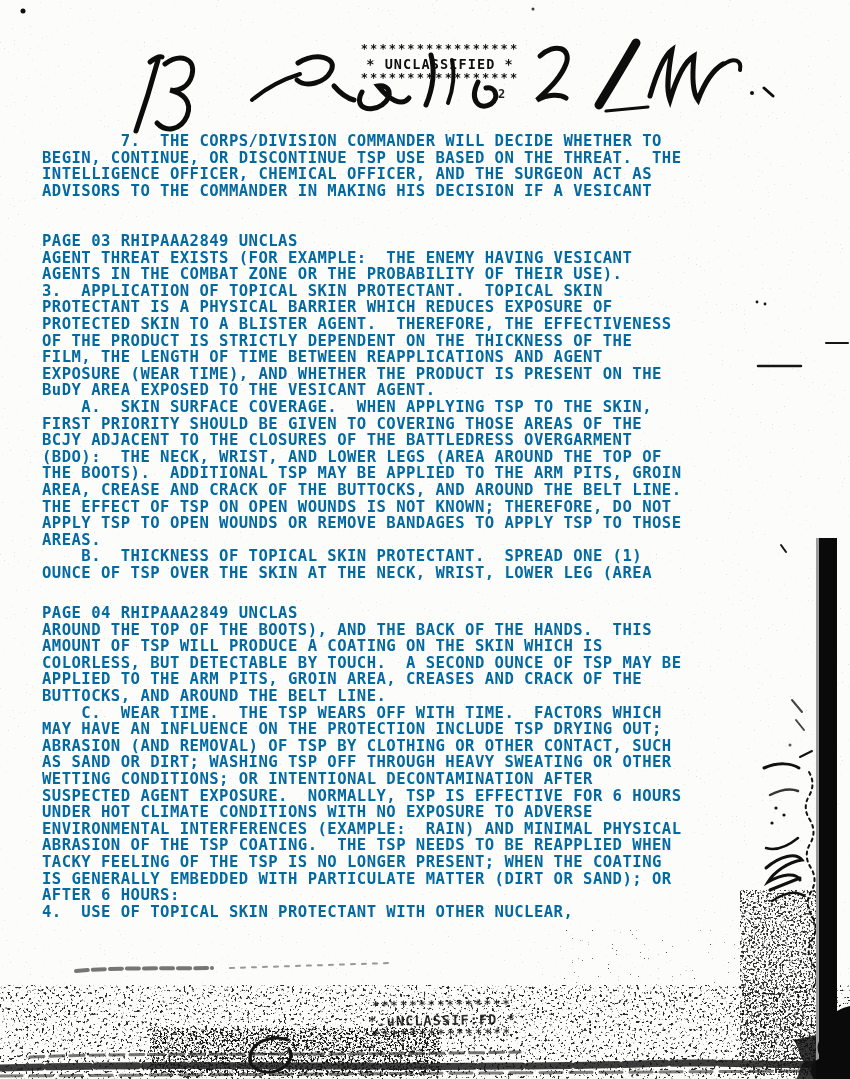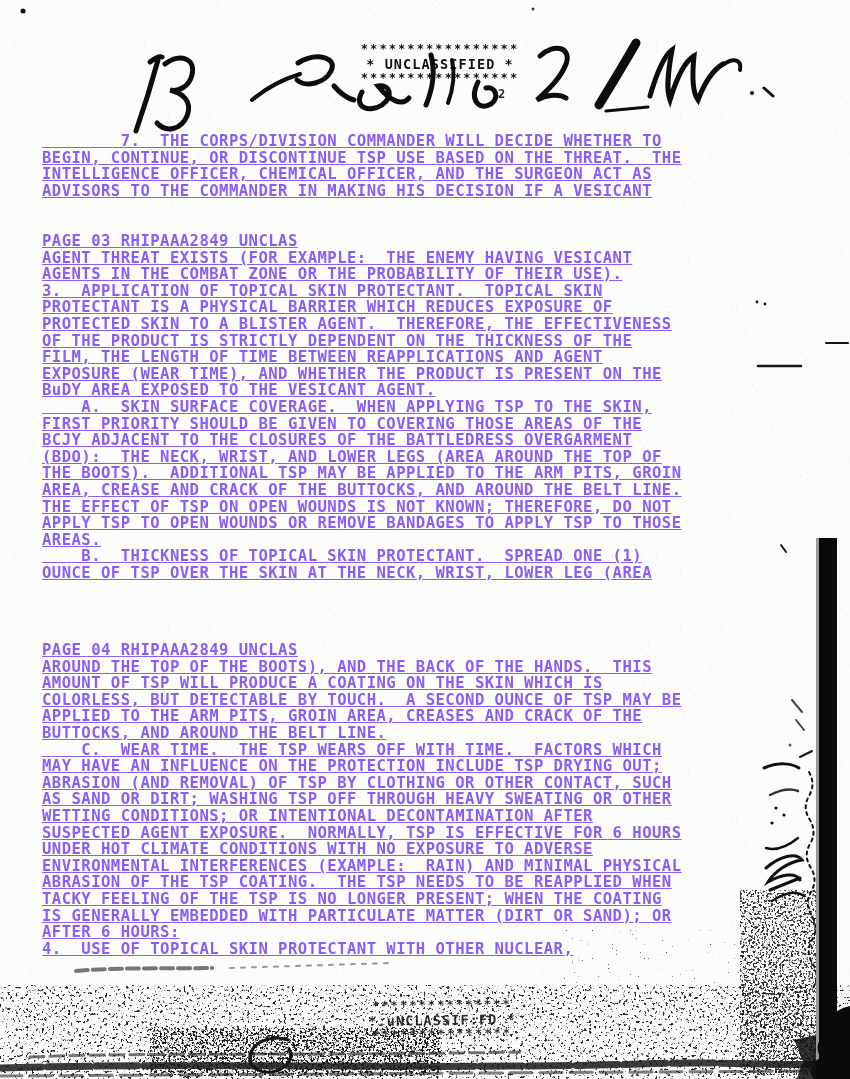--- a/index.html
+++ b/index.html
@@ -4,25 +4,25 @@
 <style>
   html,body{margin:0;padding:0;background:#e8e8e8;}
   .page{
     position:relative;width:850px;height:1079px;background:#fcfcfa;
     overflow:hidden;
   }
   .textblock{
     position:absolute;left:42px;
     font-family:"DejaVu Sans Mono","Liberation Mono",monospace;
     font-size:15.6px;font-weight:bold;line-height:16.6px;
-    letter-spacing:0.45px;color:#8b5cf6;white-space:pre;text-decoration:underline;
+    letter-spacing:0.45px;color:#0369a1;white-space:pre;
   }
   .tb1{top:133px}
   .tb2{top:233px}
-  .tb3{top:642px}
+  .tb3{top:605px}
   .stamp{
     position:absolute;text-align:center;color:#101010;
     font-family:"DejaVu Sans Mono","Liberation Mono",monospace;font-weight:bold;
   }
   .stamp .stars{font-size:12px;letter-spacing:2.1px;line-height:11px;white-space:pre;}
   .stamp .label{font-size:13.5px;letter-spacing:1.1px;line-height:14px;margin:2px 0 2px;white-space:pre;}
   .stamp-top{left:357px;top:44px;width:166px;}
   .stamp-bottom{left:359px;top:1000px;width:166px;transform:rotate(-0.8deg);color:#1d1d1d;opacity:.92;}
   .stamp-annotation{
     position:absolute;left:498px;top:87px;

